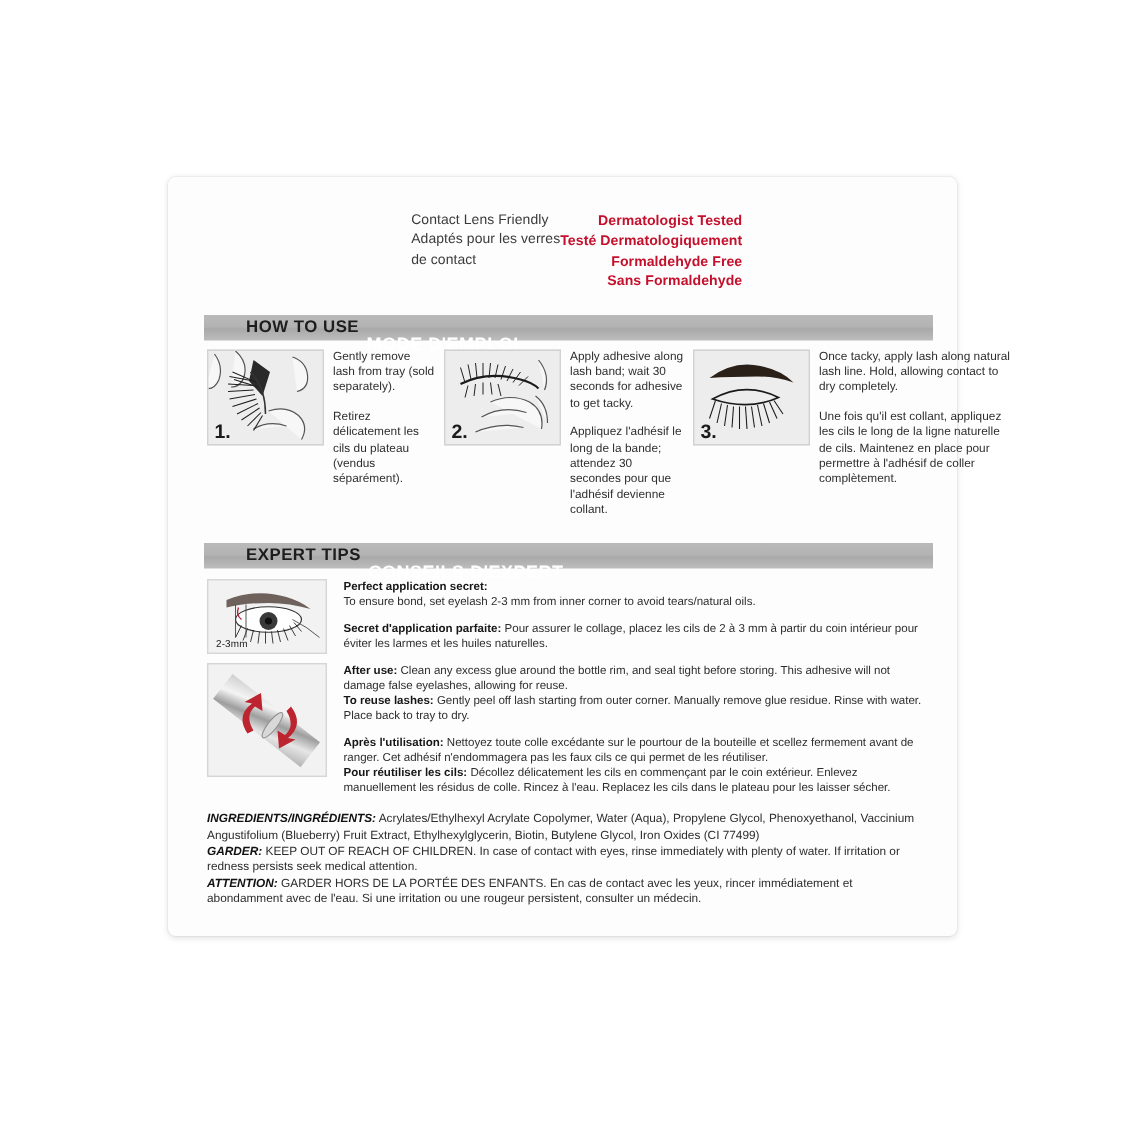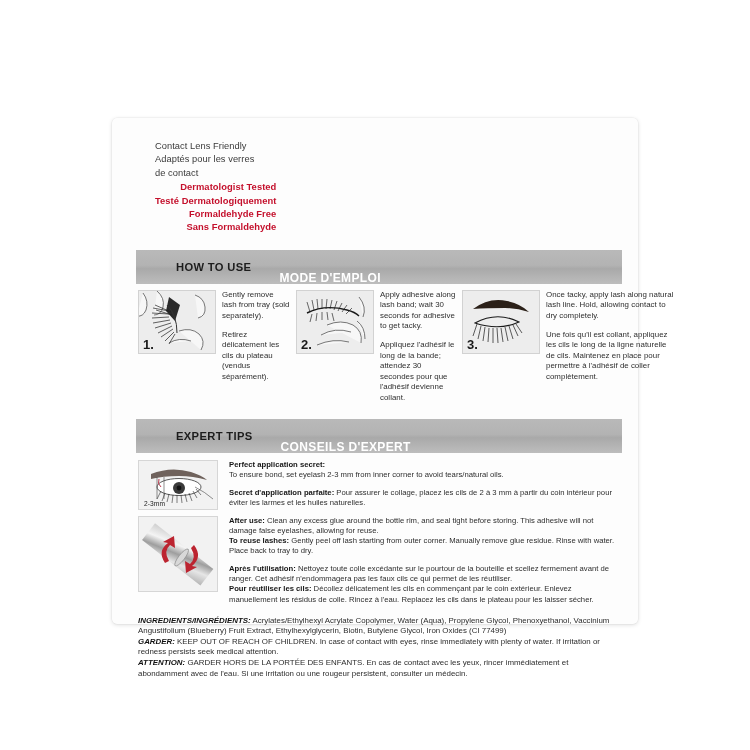--- a/index.html
+++ b/index.html
@@ -36,48 +36,46 @@
     right: 16px;
     bottom: 14px;
   }
 
   
   .claims {
     display: flex;
     justify-content: center;
     align-items: flex-start;
     padding: 0 2px 0 19px;
-    flex-direction: column;
   }
   .claim-left {
     font-size: 9.3px;
     line-height: 13.4px;
     color: #3a3a3a;
     letter-spacing: 0.05px;
   }
   .claim-right {
     text-align: right;
     font-size: 9.4px;
     line-height: 13.4px;
     font-weight: bold;
     color: #c4102c;
     letter-spacing: 0.05px;
     padding-right: 6px;
   }
 
   
   .bar {
     margin-top: 16px;
-    height: 34px;
+    height: 17px;
     background: linear-gradient(to bottom, #b9b9b9 0%, #b3b3b3 45%, #a9a9a9 55%, #bdbdbd 100%);
     display: flex;
     align-items: center;
-    padding-left: 40px;
+    padding-left: 28px;
     box-sizing: border-box;
-    gap: 23px;
   }
   .bar .en {
     font-size: 11.2px;
     font-weight: bold;
     color: #1d1d1d;
     letter-spacing: 0.35px;
   }
   .bar .fr {
     font-size: 12px;
     font-weight: bold;

